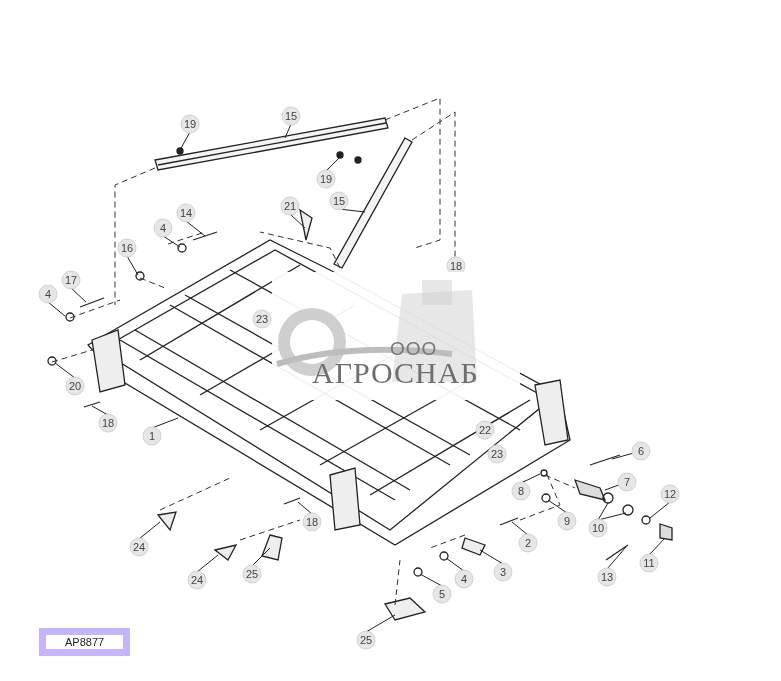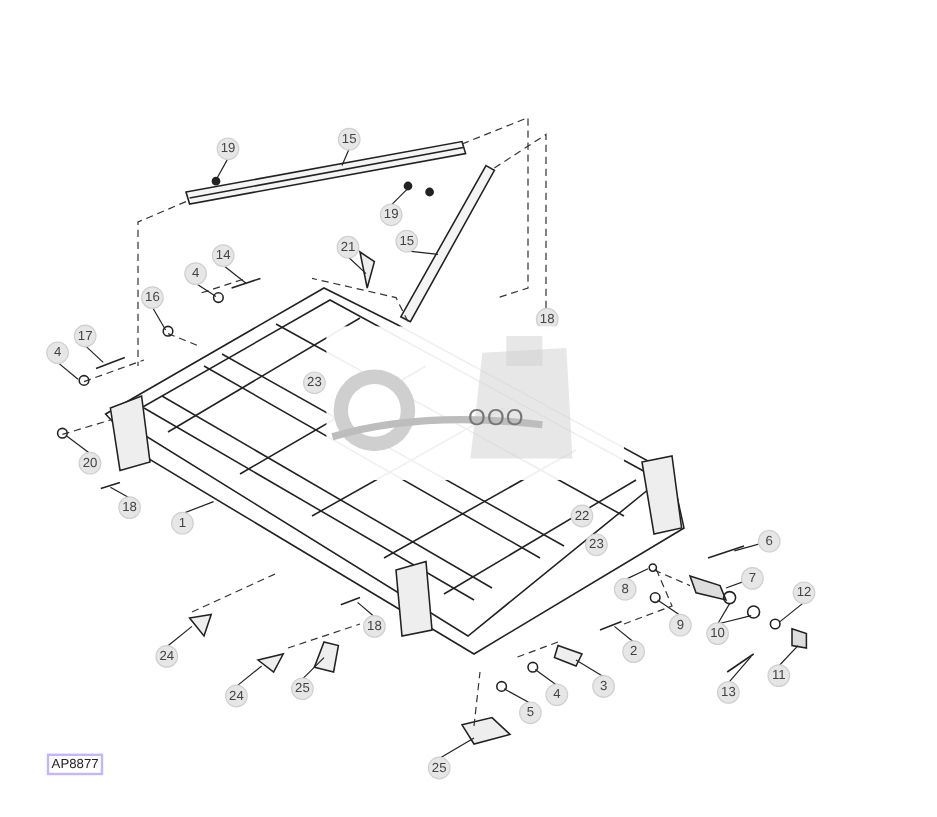--- a/index.html
+++ b/index.html
@@ -1,20 +1,20 @@
 <!DOCTYPE html>
 <html><head>
 <meta charset="utf-8">
 <style>
   html,body{margin:0;padding:0;background:#fff;}
   body{width:781px;height:681px;position:relative;overflow:hidden;font-family:"Liberation Sans",sans-serif;}
   svg{position:absolute;left:0;top:0;}
   .callout circle{fill:#e6e6e6;stroke:#d0d0d0;stroke-width:1;}
   .callout text{font-family:"Liberation Sans",sans-serif;font-size:11px;fill:#444;text-anchor:middle;dominant-baseline:central;}
-  .ref{position:absolute;left:39px;top:628px;border:2px solid #c4b5fd;padding:0 2px;font-size:11px;color:#222;line-height:14px;font-family:"Liberation Sans",sans-serif;}
+  .ref{position:absolute;left:39px;top:628px;border:7px solid #c4b5fd;padding:0 19px;font-size:11px;color:#222;line-height:14px;font-family:"Liberation Sans",sans-serif;}
   .wm{position:absolute;left:272px;top:272px;width:248px;height:128px;background:rgba(255,255,255,0.93);}
   .wm-ooo{position:absolute;left:118px;top:66px;font-size:19px;color:#777;font-family:"Liberation Sans",sans-serif;letter-spacing:1px;}
   .wm-name{position:absolute;left:40px;top:84px;font-size:30px;color:#6e6e6e;font-family:"Liberation Serif",serif;letter-spacing:1px;}
 </style>
 </head>
 <body>
 
 <svg width="781" height="681" viewBox="0 0 781 681">
   <g fill="none" stroke="#222" stroke-width="1.3">
 
@@ -270,15 +270,16 @@
   <svg width="248" height="128" viewBox="0 0 248 128">
     <g fill="#cfcfcf">
       <circle cx="40" cy="70" r="34"></circle>
       <circle cx="40" cy="70" r="22" fill="#fff"></circle>
       <path d="M130 22 L200 18 L205 110 L120 110 Z" opacity="0.5"></path>
       <rect x="150" y="8" width="30" height="25" opacity="0.5"></rect>
     </g>
     <path d="M5 92 Q80 70 180 82" stroke="#bdbdbd" stroke-width="6" fill="none"></path>
   </svg>
   <div class="wm-ooo">ООО</div>
+  <div class="wm-name">АГРОСНАБ</div>
 </div>
 
 <div class="ref">AP8877</div>
 
 </body></html>

